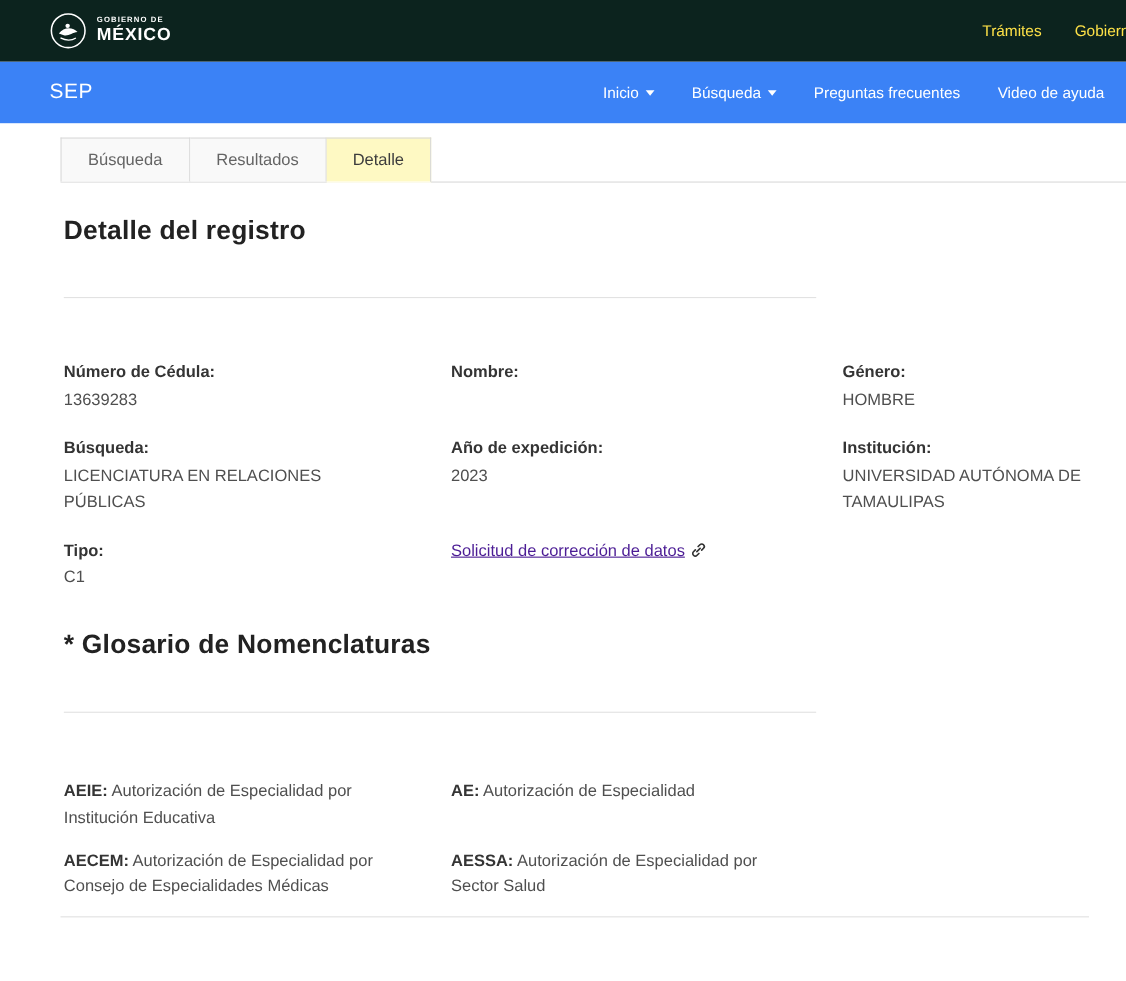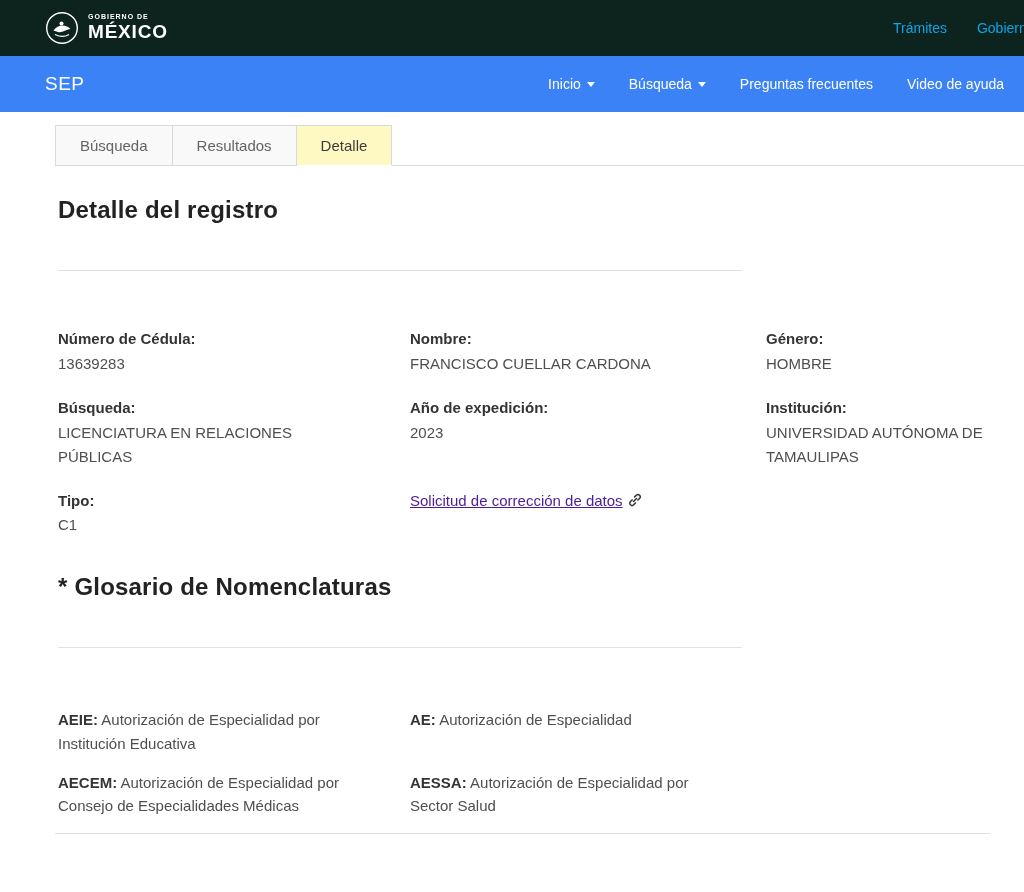--- a/index.html
+++ b/index.html
@@ -16,26 +16,26 @@
     height: 56px;
     background: #0c231e;
     position: relative;
     display: flex;
     align-items: center;
     padding-left: 45px;
   }
   .logo { display: flex; align-items: center; gap: 9px; color: #fff; text-decoration: none; }
   .logo-text { display: flex; flex-direction: column; line-height: 1.15; }
   .logo-line1 { font-size: 7px; font-weight: 700; letter-spacing: 1px; }
-  .logo-line2 { font-size: 19px; font-weight: 700; letter-spacing: 0.8px; }
+  .logo-line2 { font-size: 16px; font-weight: 700; letter-spacing: 0.8px; }
   .topbar-links {
     position: absolute; left: 893px; top: 0; height: 100%;
     display: flex; align-items: center; gap: 30px;
   }
-  .topbar-links a { color: #0ea5e9; font-size: 14px; text-decoration: none; white-space: nowrap; }
+  .topbar-links a { color: #fde047; font-size: 14px; text-decoration: none; white-space: nowrap; }
 
   
   .navbar {
     height: 56px;
     background: #3b82f6;
     display: flex;
     align-items: center;
     padding: 0 20px 0 45px;
   }
   .brand { color: #fff; font-size: 19px; text-decoration: none; letter-spacing: 0.5px; }
@@ -182,21 +182,20 @@
   <h1 class="section-title">Detalle del registro</h1>
   <hr class="divider">
 
   <div class="fields-grid">
     <div class="cell">
       <div class="label">Número de Cédula:</div>
       <div class="value">13639283</div>
     </div>
     <div class="cell">
       <div class="label">Nombre:</div>
-      <div class="value">FRANCISCO CUELLAR CARDONA</div>
     </div>
     <div class="cell c3">
       <div class="label">Género:</div>
       <div class="value">HOMBRE</div>
     </div>
 
     <div class="cell">
       <div class="label">Búsqueda:</div>
       <div class="value">LICENCIATURA EN RELACIONES PÚBLICAS</div>
     </div>

